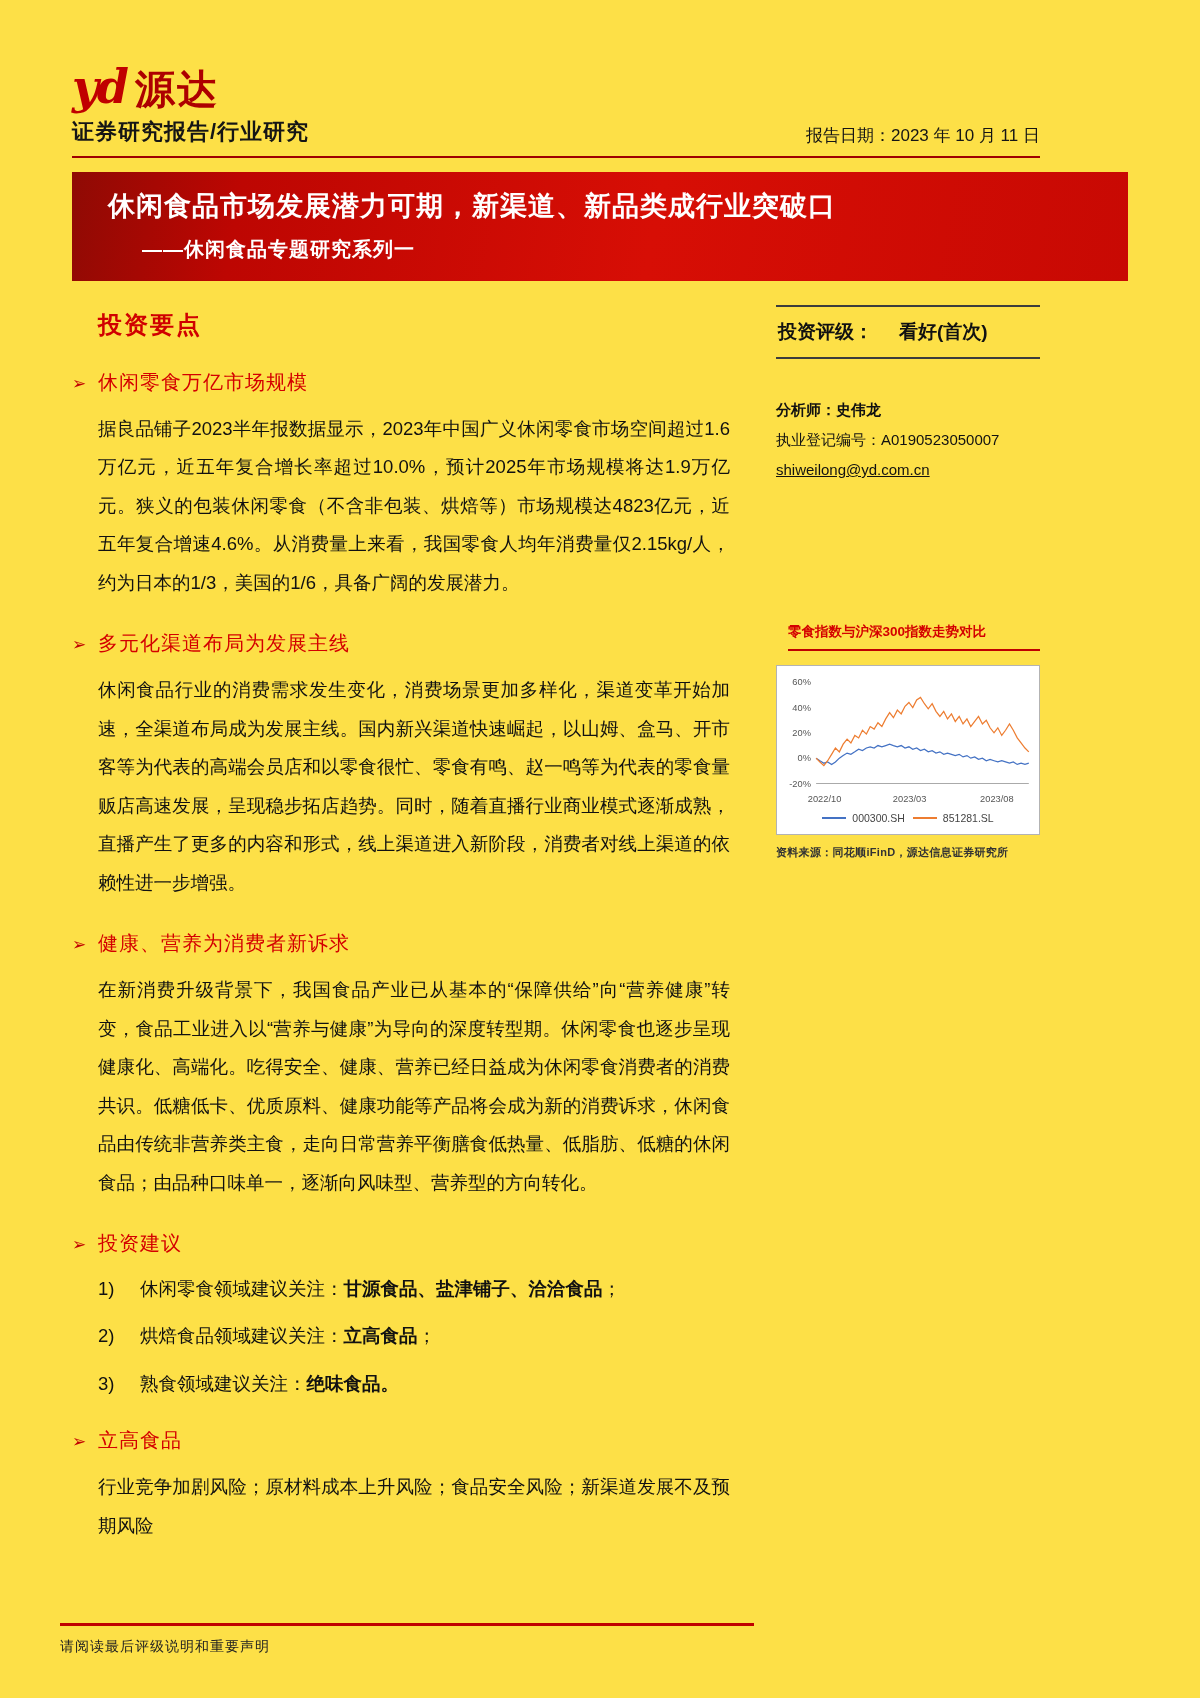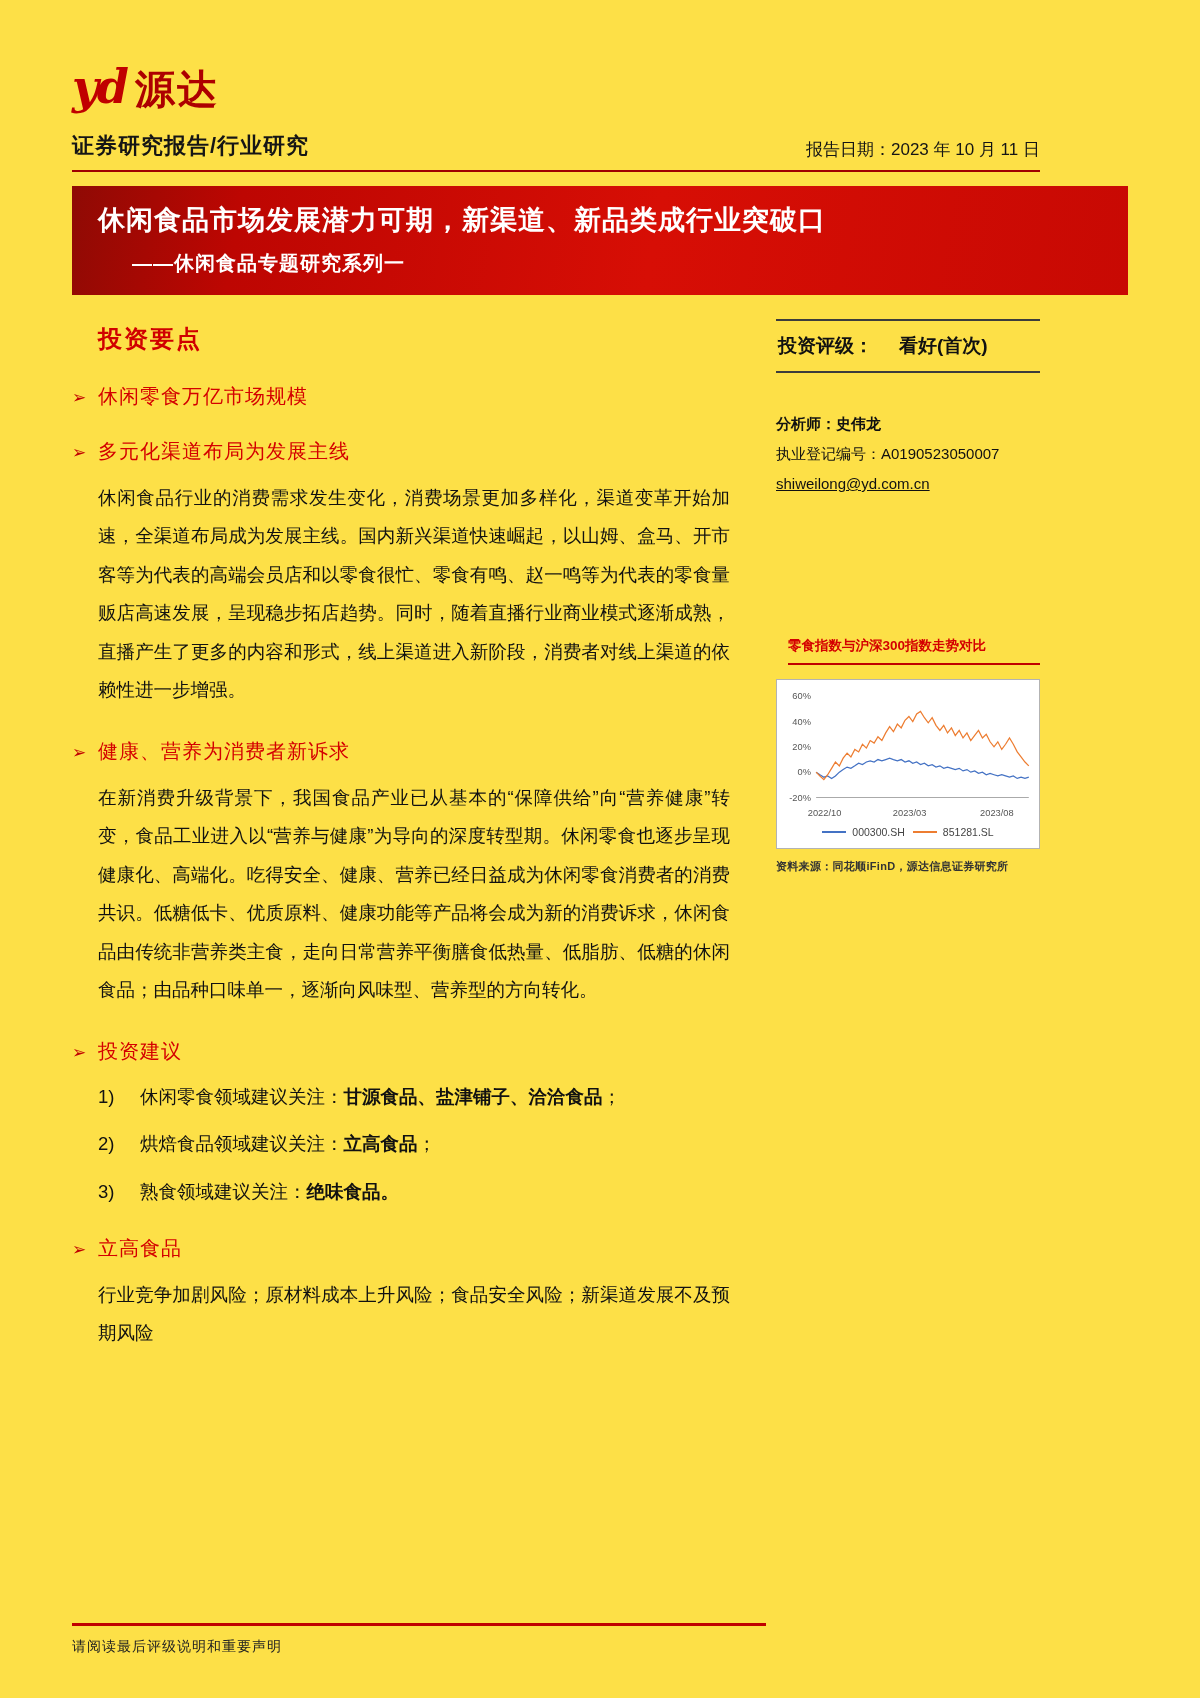--- a/index.html
+++ b/index.html
@@ -4,26 +4,26 @@
 <style>
   * { margin:0; padding:0; box-sizing:border-box; }
   html,body { background:#ffffff; }
   body { font-family:"Liberation Sans","DejaVu Sans",sans-serif; color:#111; }
   .page { width:1200px; height:1698px; position:relative; background:#fde047; padding:60px 72px 0; overflow:hidden; }
 
   
   .logo { display:flex; align-items:baseline; gap:8px; }
   .logo-mark { font-family:"DejaVu Serif",serif; font-style:italic; font-weight:700; font-size:46px; color:#c00000; letter-spacing:-2px; }
   .logo-name { font-size:40px; font-weight:700; color:#ad0000; letter-spacing:2px; }
-  .header-row { display:flex; justify-content:space-between; align-items:flex-end; width:968px; border-bottom:2px solid #9e0000; padding-bottom:9px; margin-top:14px;text-align:right; }
+  .header-row { display:flex; justify-content:space-between; align-items:flex-end; width:968px; border-bottom:2px solid #9e0000; padding-bottom:9px; margin-top:0;text-align:right; }
   .report-type { font-size:22px; font-weight:700; color:#151515; letter-spacing:1px; }
   .report-date { font-size:17px; color:#151515; }
 
   
-  .banner { margin-top:14px; width:1056px; background:linear-gradient(100deg,#8f0a04 0%,#bd0602 16%,#d70e05 55%,#c80903 100%); color:#fff; padding:16px 26px 18px; }
+  .banner { margin-top:14px; width:1056px; background:linear-gradient(100deg,#8f0a04 0%,#bd0602 16%,#d70e05 55%,#c80903 100%); color:#fff; padding:16px 36px 18px; }
   .banner-title { font-size:27px; font-weight:700; letter-spacing:1px; }
   .banner-subtitle { font-size:20px; font-weight:700; margin-top:12px; padding-left:34px; letter-spacing:1px; }
 
   
   .content { display:flex; width:968px; gap:46px; margin-top:24px; }
   main { width:658px; flex:none; }
   aside { width:264px; flex:none; }
 
   .main-heading { font-size:24px; font-weight:700; color:#d00000; margin:4px 0 6px 26px; letter-spacing:2px; }
   .section-title { display:flex; align-items:baseline; color:#d40000; font-size:20px; margin:28px 0 14px; letter-spacing:1px; }
@@ -40,21 +40,21 @@
   .email-line a { color:#111; text-decoration:underline; font-size:15px; }
   .chart-title { margin-top:138px; color:#d40000; font-size:13.5px; font-weight:700; border-bottom:2px solid #c00000; padding-bottom:8px;margin-left:12px; }
   .chart-box { margin-top:14px; border:1px solid #b3b3b3; padding:8px 4px 6px; background:#fff; }
   .chart-box svg { display:block; width:100%; height:auto; }
   .legend { display:flex; justify-content:center; align-items:center; gap:8px; margin:2px 0 4px; font-size:10.5px; color:#444; }
   .legend-item { display:flex; align-items:center; }
   .legend-swatch { display:inline-block; width:24px; height:2px; margin-right:6px; }
   .source { margin-top:10px; font-size:11px; font-weight:700; color:#333; letter-spacing:0.3px; }
 
   
-  .footer { position:absolute; left:72px; bottom:42px; width:694px; }
+  .footer { position:absolute; left:60px; bottom:42px; width:694px; }
   .footer-rule { border-top:3px solid #c00000; width:100%; }
   .footer-text { margin-top:12px; font-size:14px; color:#222; letter-spacing:1px; }
 
   .tick { font-size:9px; fill:#555; font-family:"Liberation Sans","DejaVu Sans",sans-serif; }
 </style>
 </head>
 <body>
 
 <div class="page">
 
@@ -78,20 +78,21 @@
   <div class="content">
 
     <main>
       <h2 class="main-heading">投资要点</h2>
 
       <section>
         <div class="section-title">
           <span class="arrow">➢</span>
           <span>休闲零食万亿市场规模</span>
         </div>
+        <p class="para">据良品铺子2023半年报数据显示，2023年中国广义休闲零食市场空间超过1.6万亿元，近五年复合增长率超过10.0%，预计2025年市场规模将达1.9万亿元。狭义的包装休闲零食（不含非包装、烘焙等）市场规模达4823亿元，近五年复合增速4.6%。从消费量上来看，我国零食人均年消费量仅2.15kg/人，约为日本的1/3，美国的1/6，具备广阔的发展潜力。</p>
       </section>
 
       <section>
         <div class="section-title">
           <span class="arrow">➢</span>
           <span>多元化渠道布局为发展主线</span>
         </div>
         <p class="para">休闲食品行业的消费需求发生变化，消费场景更加多样化，渠道变革开始加速，全渠道布局成为发展主线。国内新兴渠道快速崛起，以山姆、盒马、开市客等为代表的高端会员店和以零食很忙、零食有鸣、赵一鸣等为代表的零食量贩店高速发展，呈现稳步拓店趋势。同时，随着直播行业商业模式逐渐成熟，直播产生了更多的内容和形式，线上渠道进入新阶段，消费者对线上渠道的依赖性进一步增强。</p>
       </section>
 

